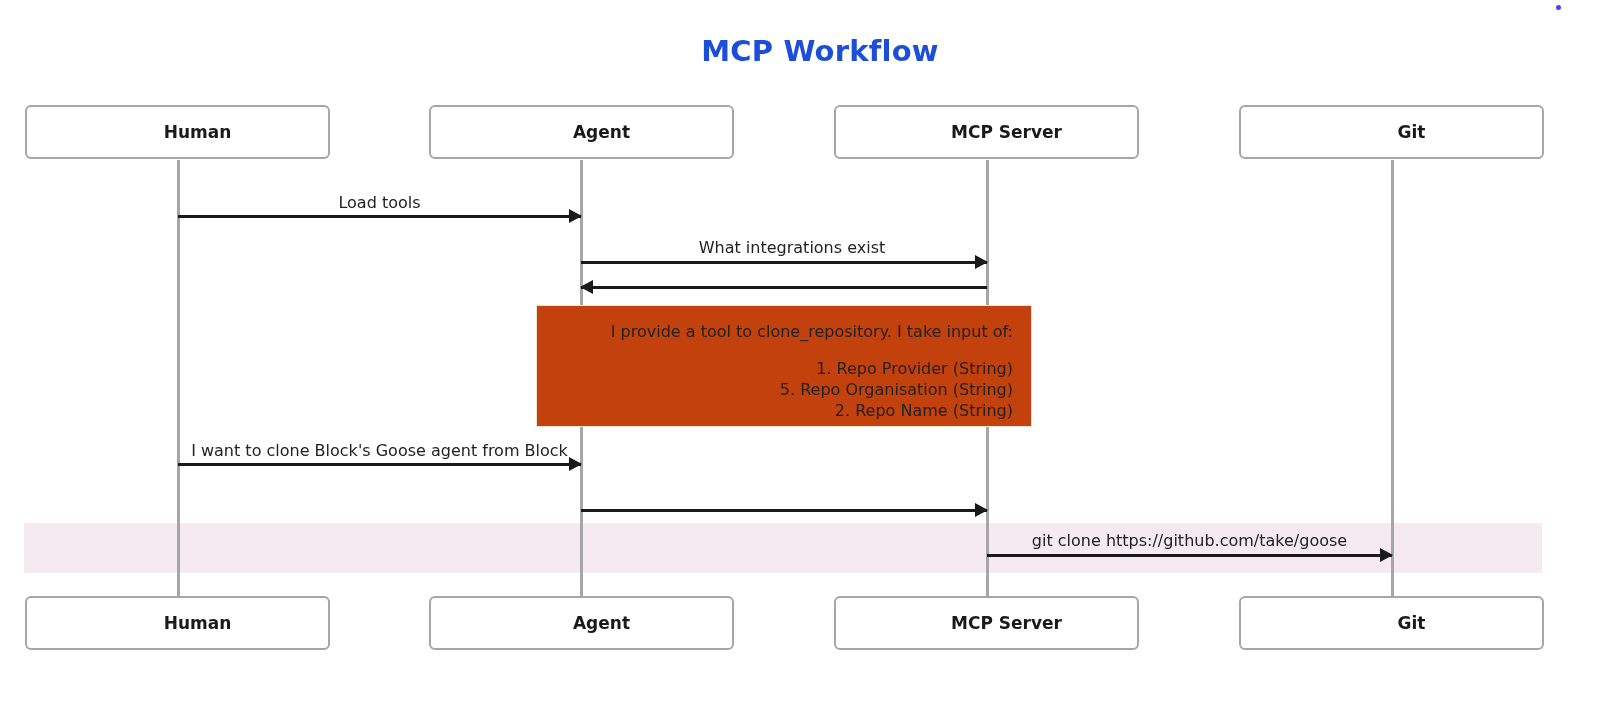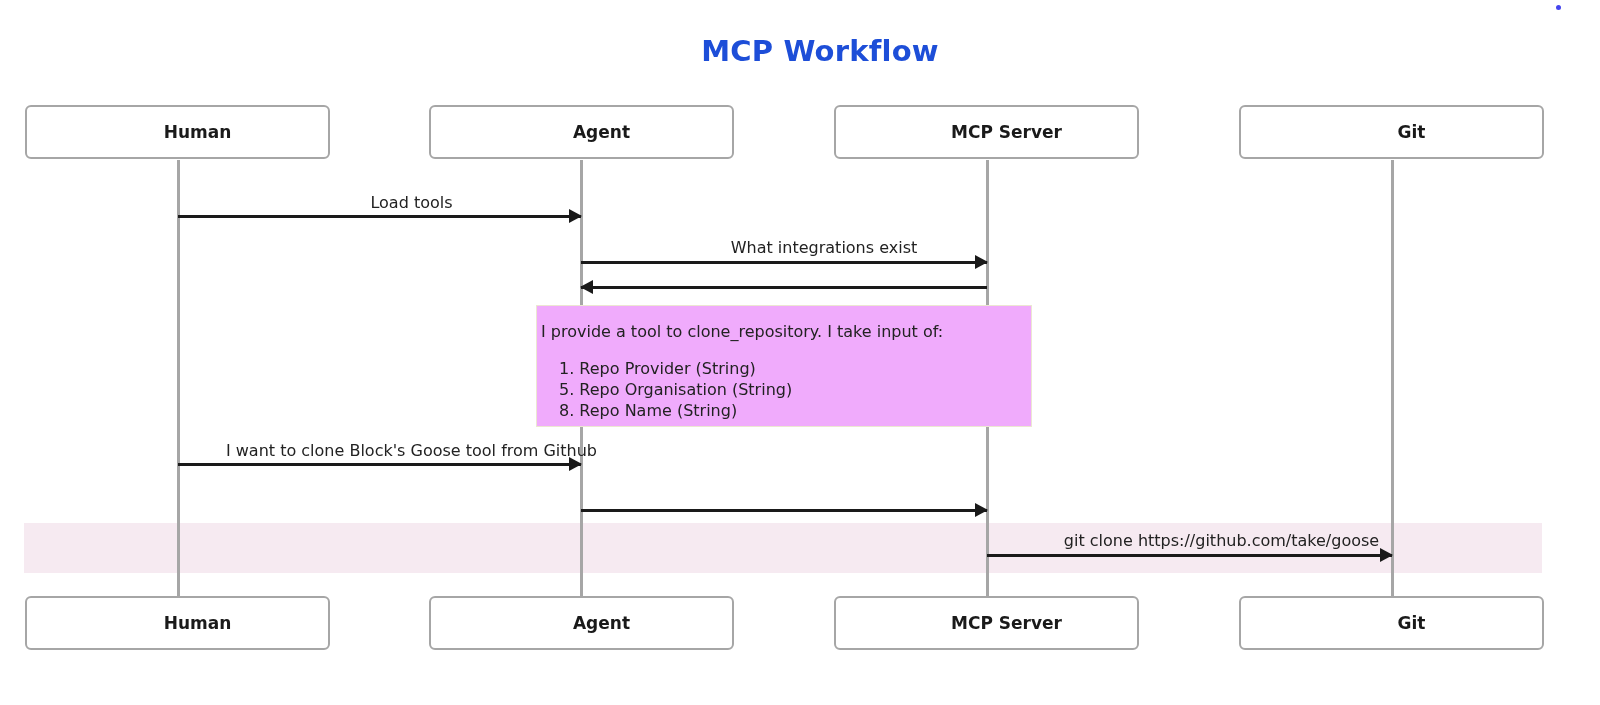--- a/index.html
+++ b/index.html
@@ -91,31 +91,31 @@
     left: -1px;
     border-right: 13px solid #1a1a1a;
   }
   .message-label {
     position: absolute;
     white-space: nowrap;
     font-size: 16px;
     color: #222222;
     text-align: center;
     z-index: 3;
-    margin-left: 32px;
   }
 
   
   .note-box {
     position: absolute;
     box-sizing: border-box;
-    background: #f0abfc;
+    background: #c2410c;
     border: 1px solid #ece7d2;
     z-index: 5;
     padding: 16px 18px 14px 4px;
+    text-align: right;
   }
   .note-heading {
     font-size: 16px;
     color: #222222;
     line-height: 1.25;
   }
   .note-list {
     margin: 16px 0 0 0;
     padding: 0;
     list-style: none;
@@ -175,25 +175,25 @@
 
   <div class="message" style="left:581px; top:286px; width:406px;">
     <span class="arrowhead left"></span>
   </div>
 
   <div class="note-box" style="left:536px; top:305px; width:496px; height:122px;">
     <div class="note-heading">I provide a tool to clone_repository. I take input of:</div>
     <ul class="note-list">
       <li>1. Repo Provider (String)</li>
       <li>5. Repo Organisation (String)</li>
-      <li>8. Repo Name (String)</li>
+      <li>2. Repo Name (String)</li>
     </ul>
   </div>
 
-  <div class="message-label" style="left:178px; top:441px; width:403px;">I want to clone Block's Goose tool from Github</div>
+  <div class="message-label" style="left:178px; top:441px; width:403px;">I want to clone Block's Goose agent from Block</div>
   <div class="message" style="left:178px; top:463px; width:403px;">
     <span class="arrowhead right"></span>
   </div>
 
   <div class="message" style="left:581px; top:509px; width:406px;">
     <span class="arrowhead right"></span>
   </div>
 
   <div class="message-label" style="left:987px; top:531px; width:405px;">git clone https://github.com/take/goose</div>
   <div class="message" style="left:987px; top:554px; width:405px;">

